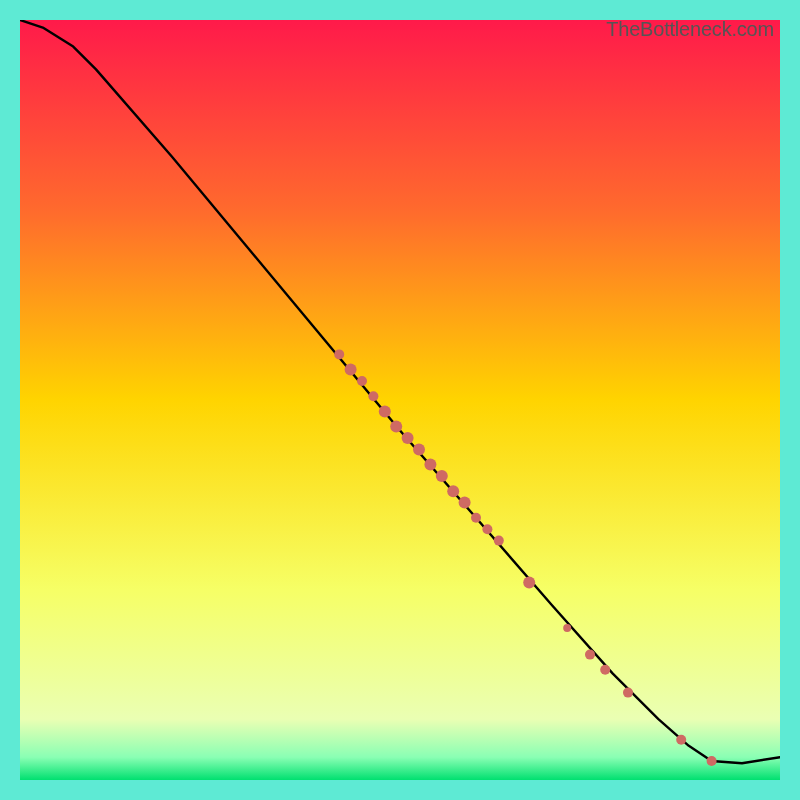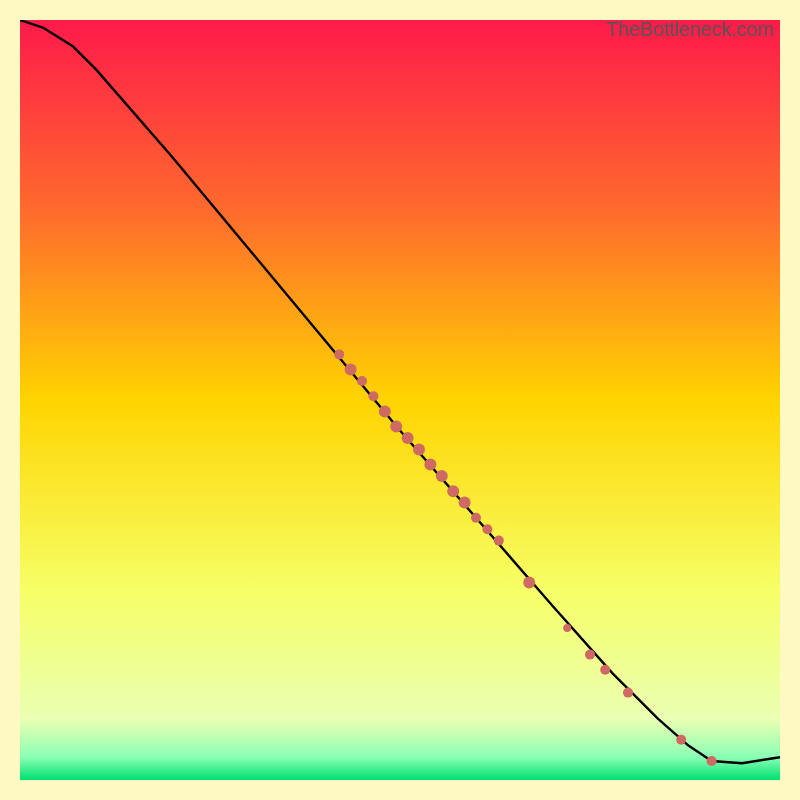--- a/index.html
+++ b/index.html
@@ -6,21 +6,21 @@
   body {
     width: 800px;
     height: 800px;
     background: #000;
     font-family: Arial, sans-serif;
     overflow: hidden;
   }
   .frame {
     width: 800px;
     height: 800px;
-    background: #fef9c3;
+    background: #5eead4;
     position: relative;
   }
   .plot {
     position: absolute;
     left: 20px;
     top: 20px;
     width: 760px;
     height: 760px;
   }
   .watermark {

